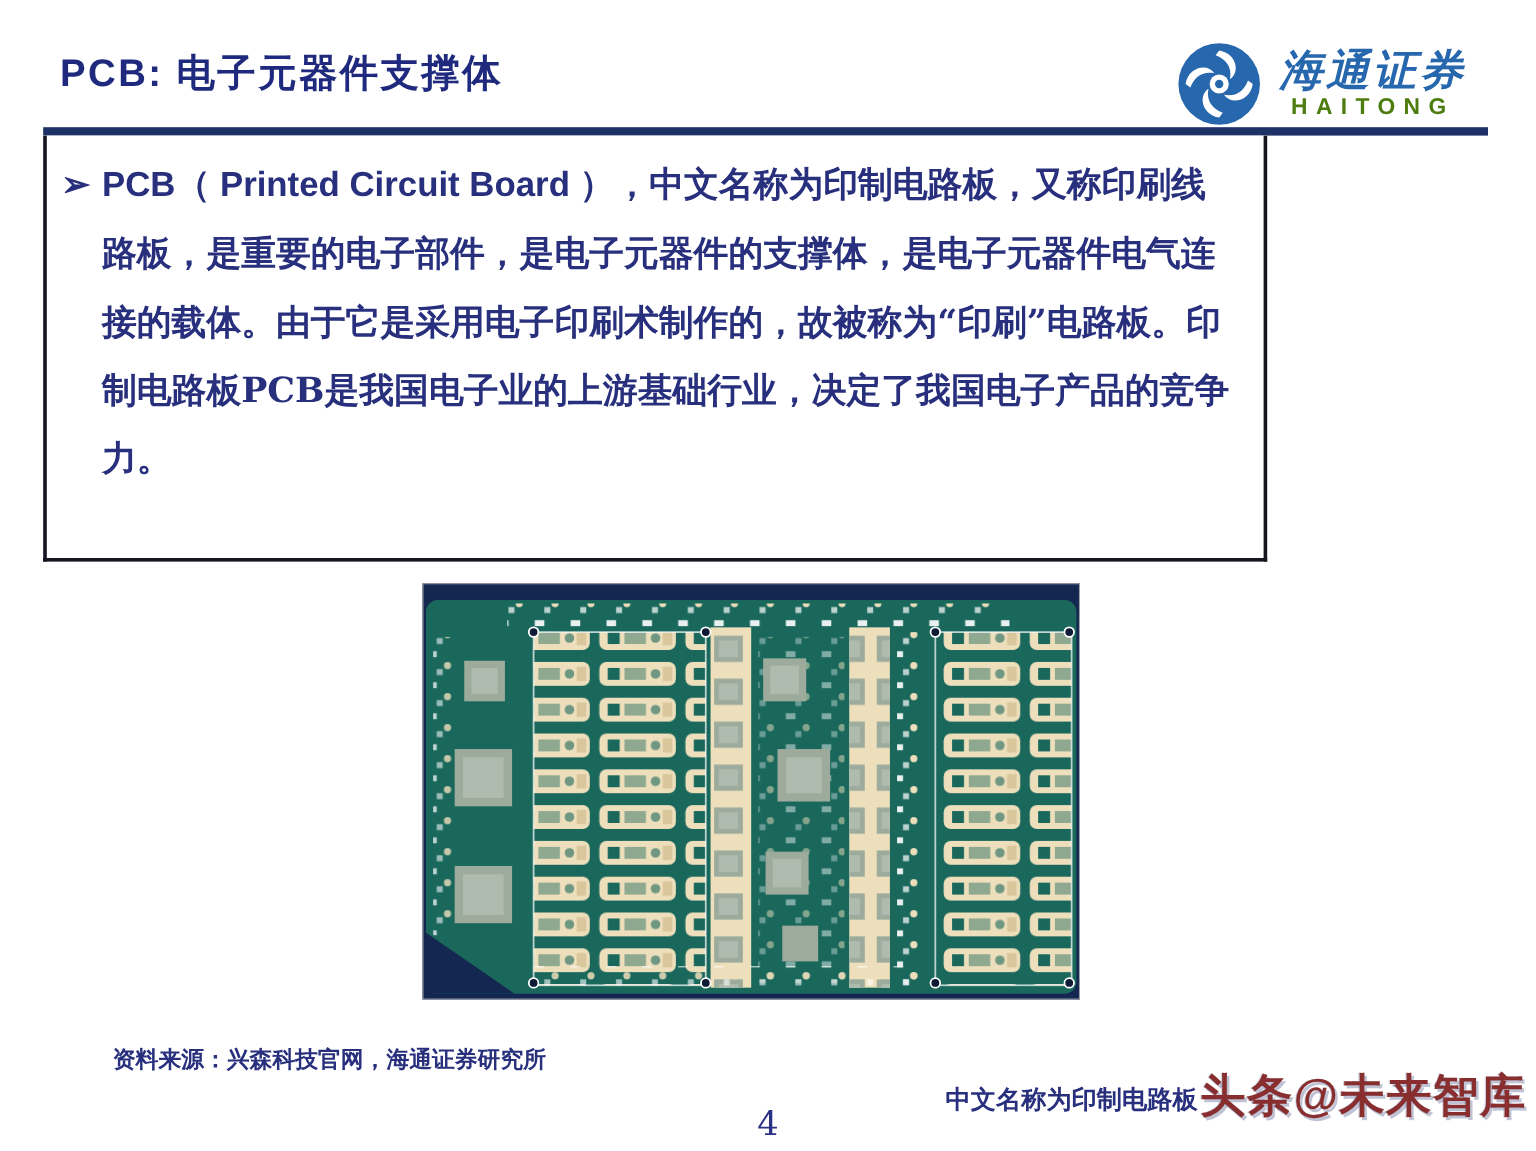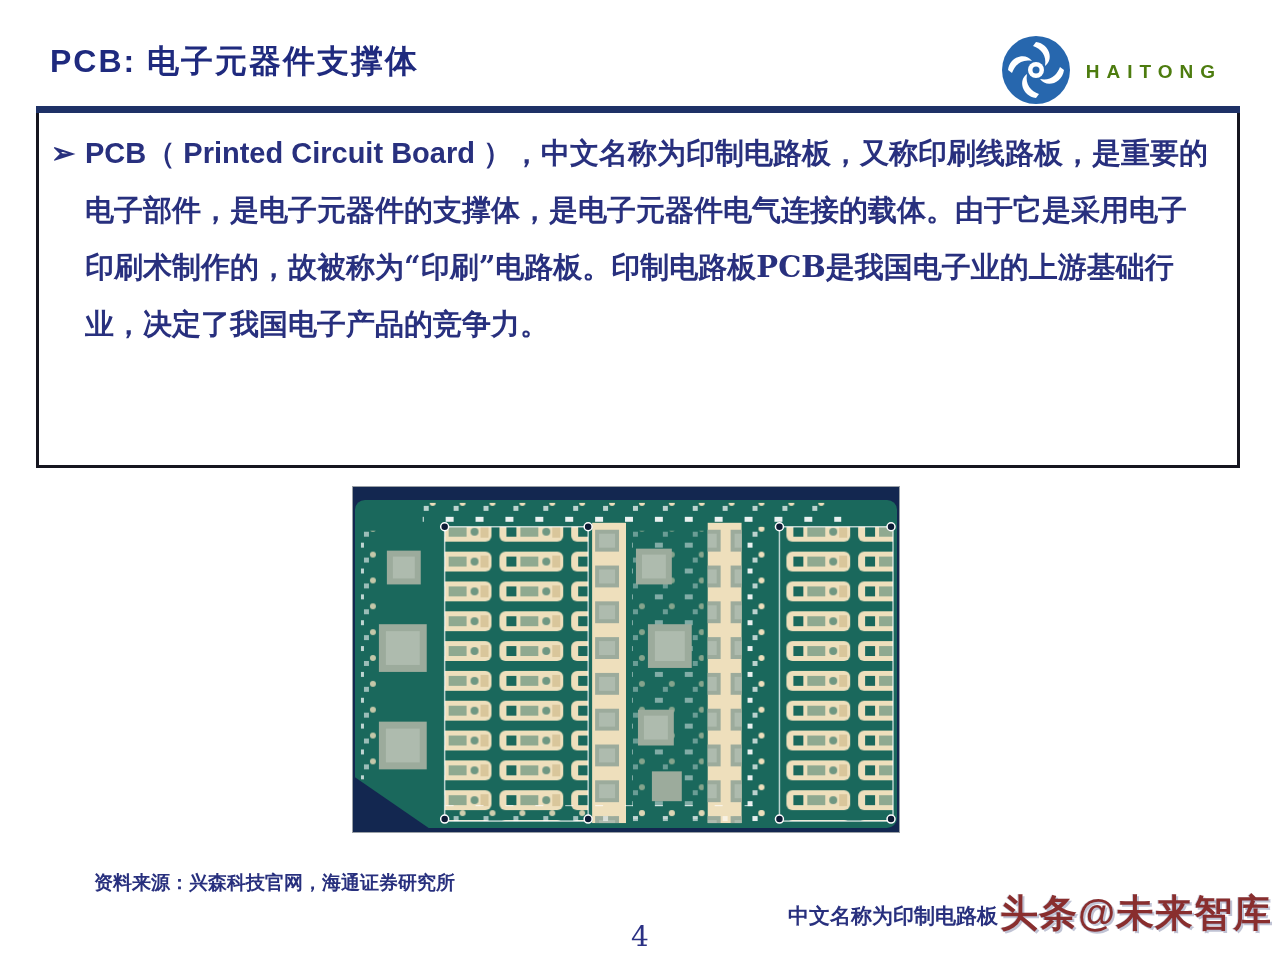--- a/index.html
+++ b/index.html
@@ -32,21 +32,21 @@
     font-size:19px; color:#4d7c0f; letter-spacing:7px; margin-top:3px;
   }
 
   .title-rule {
     position:absolute; left:36px; top:106px; width:1204px; height:7px;
     background:#1e3166;
   }
 
   
   .content-box {
-    position:absolute; left:36px; top:113px; width:1204px; height:355px;
+    position:absolute; left:36px; top:113px; width:1020px; height:355px;
     border:3px solid #15151f; border-top:none; background:#ffffff;
     padding:12px 24px 0 12px;
   }
   .bullet {
     margin:0; padding-left:34px; text-indent:-34px;
     font-size:29px; line-height:57px; font-weight:bold; color:#28307e;
   }
   .bullet-marker { display:inline-block; width:34px; text-indent:0; color:#28307e; }
   .bullet-lead { font-family:"Liberation Sans", sans-serif; font-weight:bold; }
 
@@ -89,20 +89,21 @@
     <g fill="#ffffff">
       <path d="M36,8 C50,10 54,26 45,32 C47,21 41,15 33,12 Z"></path>
       <path d="M36,8 C50,10 54,26 45,32 C47,21 41,15 33,12 Z" transform="rotate(90 36 36)"></path>
       <path d="M36,8 C50,10 54,26 45,32 C47,21 41,15 33,12 Z" transform="rotate(180 36 36)"></path>
       <path d="M36,8 C50,10 54,26 45,32 C47,21 41,15 33,12 Z" transform="rotate(270 36 36)"></path>
       <circle cx="36" cy="36" r="8" fill="#ffffff"></circle>
       <circle cx="36" cy="36" r="3.5" fill="#2767ae"></circle>
     </g>
   </svg>
   <div class="logo-text">
+    <span class="logo-cn">海通证券</span>
     <span class="logo-en">HAITONG</span>
   </div>
 </div>
 
 <div class="title-rule"></div>
 
 <div class="content-box">
   <p class="bullet">
     <span class="bullet-marker">➢</span><span class="bullet-lead">PCB（ Printed Circuit Board ）</span><span>，中文名称为印制电路板，又称印刷线路板，是重要的电子部件，是电子元器件的支撑体，是电子元器件电气连接的载体。由于它是采用电子印刷术制作的，故被称为“印刷”电路板。印制电路板PCB是我国电子业的上游基础行业，决定了我国电子产品的竞争力。</span>
   </p>

